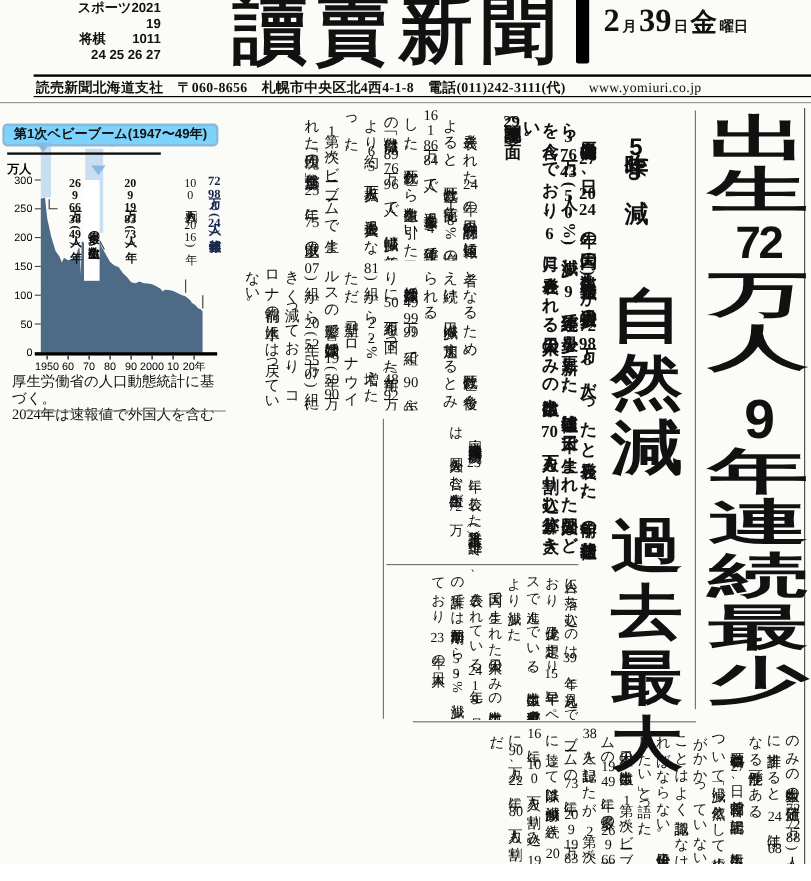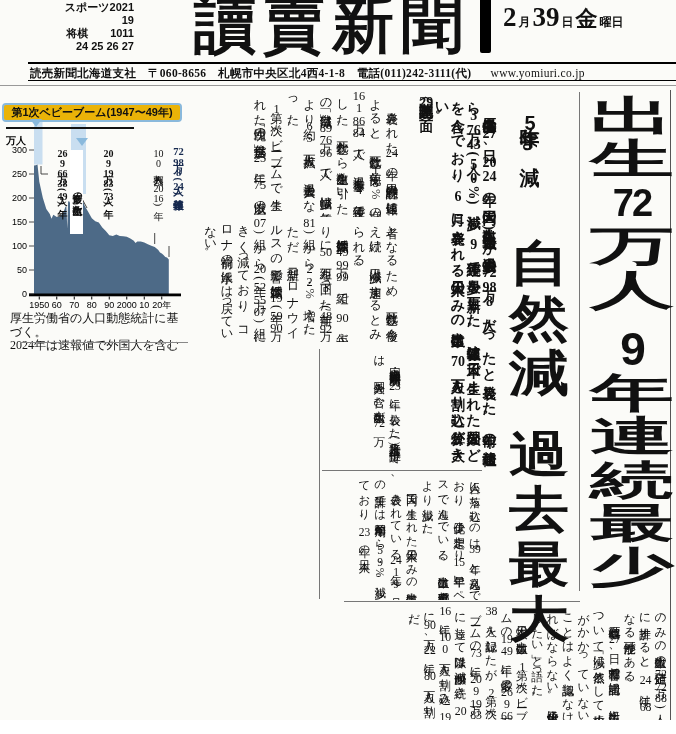--- a/index.html
+++ b/index.html
@@ -19,21 +19,21 @@
   .mast-bar{left:480px;top:0;width:11px;height:53px;background:#000;border-radius:0 0 2px 2px;}
   .date{left:503px;top:2px;display:flex;align-items:baseline;gap:2px;}
   .date .big{font-size:27px;font-weight:700;}
   .date .sm{font-size:12px;font-weight:700;}
   .rule{position:absolute;background:#000;}
   .address{left:30px;top:66px;font-size:11.5px;letter-spacing:.3px;font-weight:600;font-family:Liberation Serif, serif;}
   .address .web{margin-left:16px;font-weight:400;}
   
   .c-title{left:6px;top:102px;font-size:17px;font-weight:700;border-bottom:2.5px solid #111;
            padding-bottom:2px;width:128px;font-family:"Liberation Sans",sans-serif;}
-  .callout{position:absolute;background:#eab308;border:2px solid #8ab9dc;border-radius:4px;
+  .callout{position:absolute;background:#7dd3fc;border:2px solid #8ab9dc;border-radius:4px;
            font-size:11px;line-height:14px;font-weight:700;text-align:center;z-index:4;
            font-family:"Liberation Sans",sans-serif;}
   .tail{position:absolute;width:0;height:0;border-left:6px solid transparent;
         border-right:6px solid transparent;border-top:8px solid #8ab9dc;z-index:4;}
   .ann{z-index:3;font-weight:700;font-size:10px;line-height:12.5px;letter-spacing:0;}
   .caption{left:10px;top:312px;width:178px;font-size:12px;line-height:13.5px;white-space:pre-line;}
   
   .cellcol{position:absolute;display:flex;flex-direction:column;align-items:center;z-index:2;}
   .hcell{display:flex;align-items:center;justify-content:center;width:100%;}
   .hcell span{display:inline-block;line-height:1;font-weight:900;

